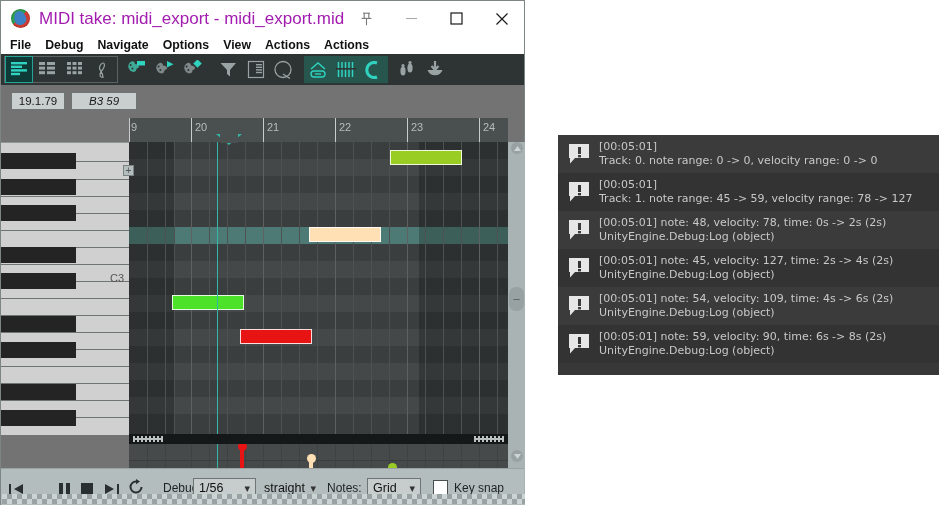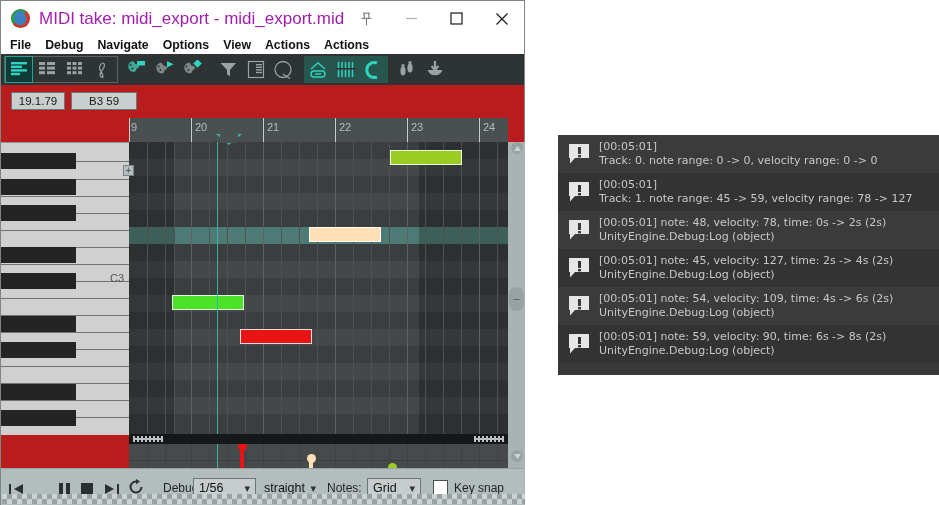--- a/index.html
+++ b/index.html
@@ -72,31 +72,31 @@
     width:28px;height:27px;display:flex;align-items:center;justify-content:center;
     box-sizing:border-box;flex:0 0 auto;
   }
   .ticon.sel{background:#0e3a38;border:1px solid #27a396;box-sizing:border-box;}
   .ticon.hl{background:#27564f;}
   .sepgap{width:6px;height:1px;flex:0 0 auto;}
 
   
   .edbody{
     position:absolute;left:0;top:84px;right:0;bottom:0;
-    background:#b91c1c;
+    background:#737373;
   }
 
   
   .chip{
     position:absolute;height:18px;background:#c9cfcf;border:1px solid #6d7575;
     font-size:11.5px;color:#161616;display:flex;align-items:center;
     justify-content:center;box-sizing:border-box;
   }
   #chip-pos{left:10px;top:7px;width:54px;}
-  #chip-note{left:70px;top:7px;width:66px;}
+  #chip-note{left:70px;top:7px;width:66px;font-style:italic;}
 
   
   .ruler{
     position:absolute;left:128px;top:33px;width:379px;height:24px;
     background:#4a4f4f;overflow:hidden;
   }
   .ruler .rtick{
     position:absolute;top:0;width:1px;height:24px;background:#c7cccc;
   }
   .ruler .rlab{

